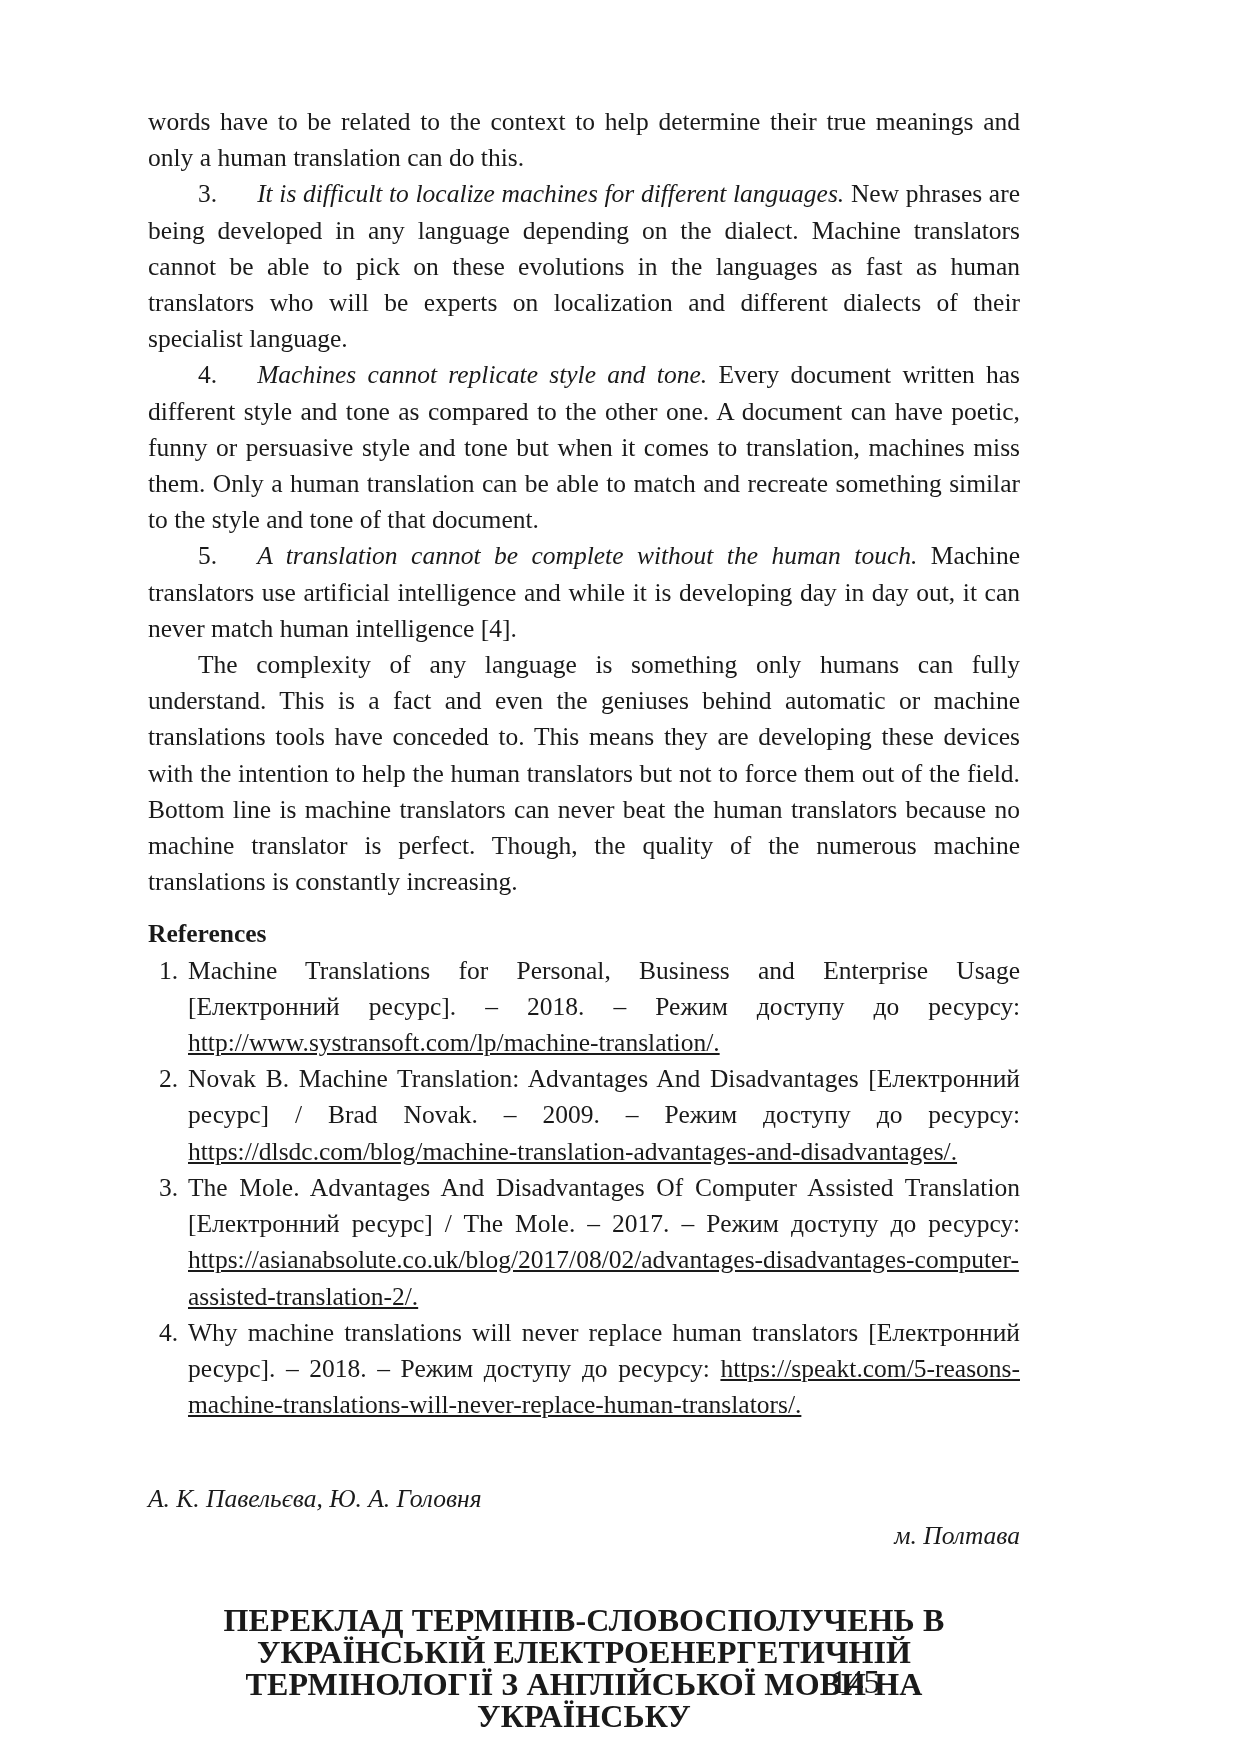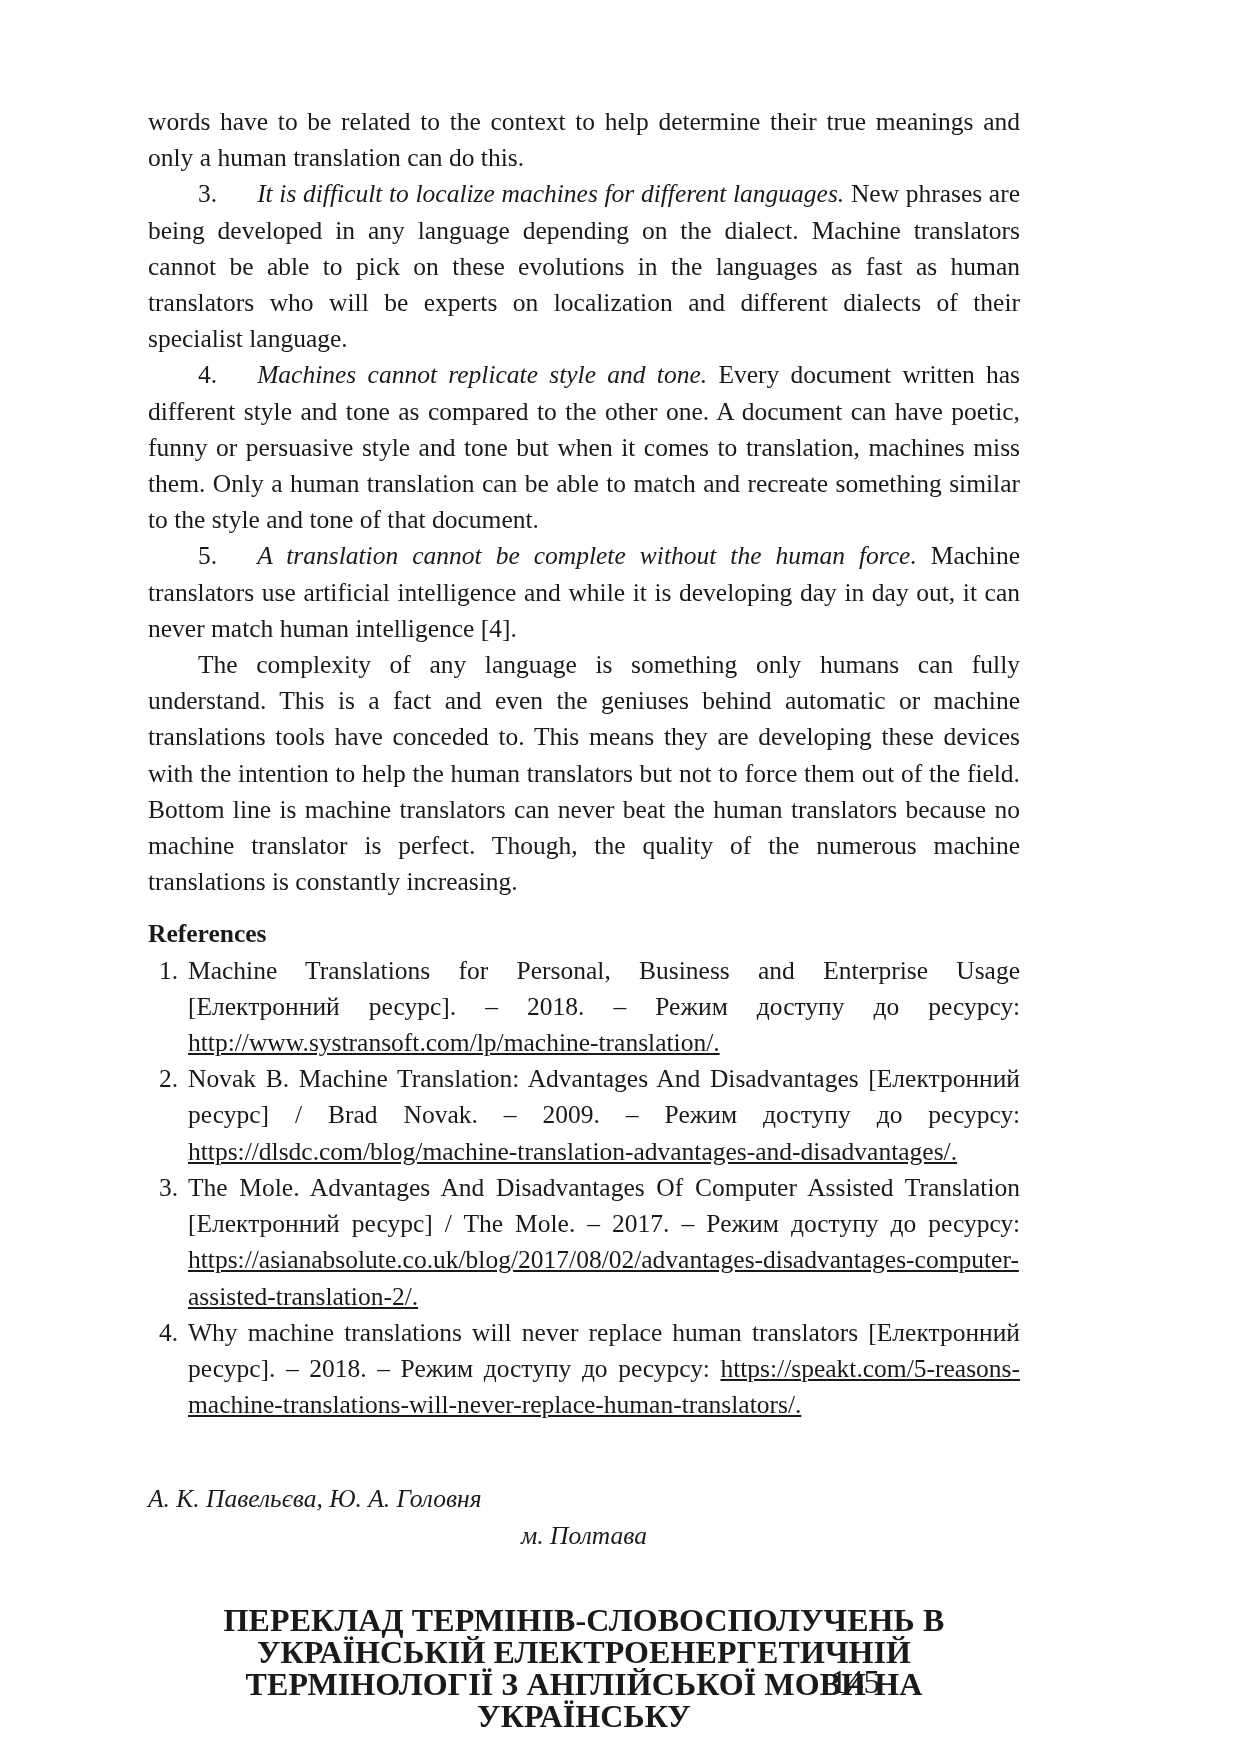--- a/index.html
+++ b/index.html
@@ -77,21 +77,21 @@
     margin-top: 58px;
     font-size: 25.5px;
     line-height: 36.2px;
     font-style: italic;
     text-align: left;
   }
   .place {
     font-size: 25.5px;
     line-height: 36.2px;
     font-style: italic;
-    text-align: center;
+    text-align: right;
   }
   h1.article-title {
     margin: 50px 0 0 0;
     font-size: 32px;
     line-height: 32px;
     font-weight: bold;
     text-align: center;
     letter-spacing: 0.1px;
   }
   .uk-body {
@@ -122,21 +122,21 @@
 
     <p class="body">
       <span class="ind"></span><span>3.</span><span class="ind-wide"></span><em class="it">It is difficult to localize machines for different languages.</em><span> New phrases are being developed in any language depending on the dialect. Machine translators cannot be able to pick on these evolutions in the languages as fast as human translators who will be experts on localization and different dialects of their specialist language.</span>
     </p>
 
     <p class="body">
       <span class="ind"></span><span>4.</span><span class="ind-wide"></span><em class="it">Machines cannot replicate style and tone.</em><span> Every document written has different style and tone as compared to the other one. A document can have poetic, funny or persuasive style and tone but when it comes to translation, machines miss them. Only a human translation can be able to match and recreate something similar to the style and tone of that document.</span>
     </p>
 
     <p class="body">
-      <span class="ind"></span><span>5.</span><span class="ind-wide"></span><em class="it">A translation cannot be complete without the human force.</em><span> Machine translators use artificial intelligence and while it is developing day in day out, it can never match human intelligence [4].</span>
+      <span class="ind"></span><span>5.</span><span class="ind-wide"></span><em class="it">A translation cannot be complete without the human touch.</em><span> Machine translators use artificial intelligence and while it is developing day in day out, it can never match human intelligence [4].</span>
     </p>
 
     <p class="body">
       <span class="ind"></span><span>The complexity of any language is something only humans can fully understand. This is a fact and even the geniuses behind automatic or machine translations tools have conceded to. This means they are developing these devices with the intention to help the human translators but not to force them out of the field. Bottom line is machine translators can never beat the human translators because no machine translator is perfect. Though, the quality of the numerous machine translations is constantly increasing.</span>
     </p>
 
     <h2 class="refs-title">References</h2>
 
     <ol class="reflist">
       <li>

